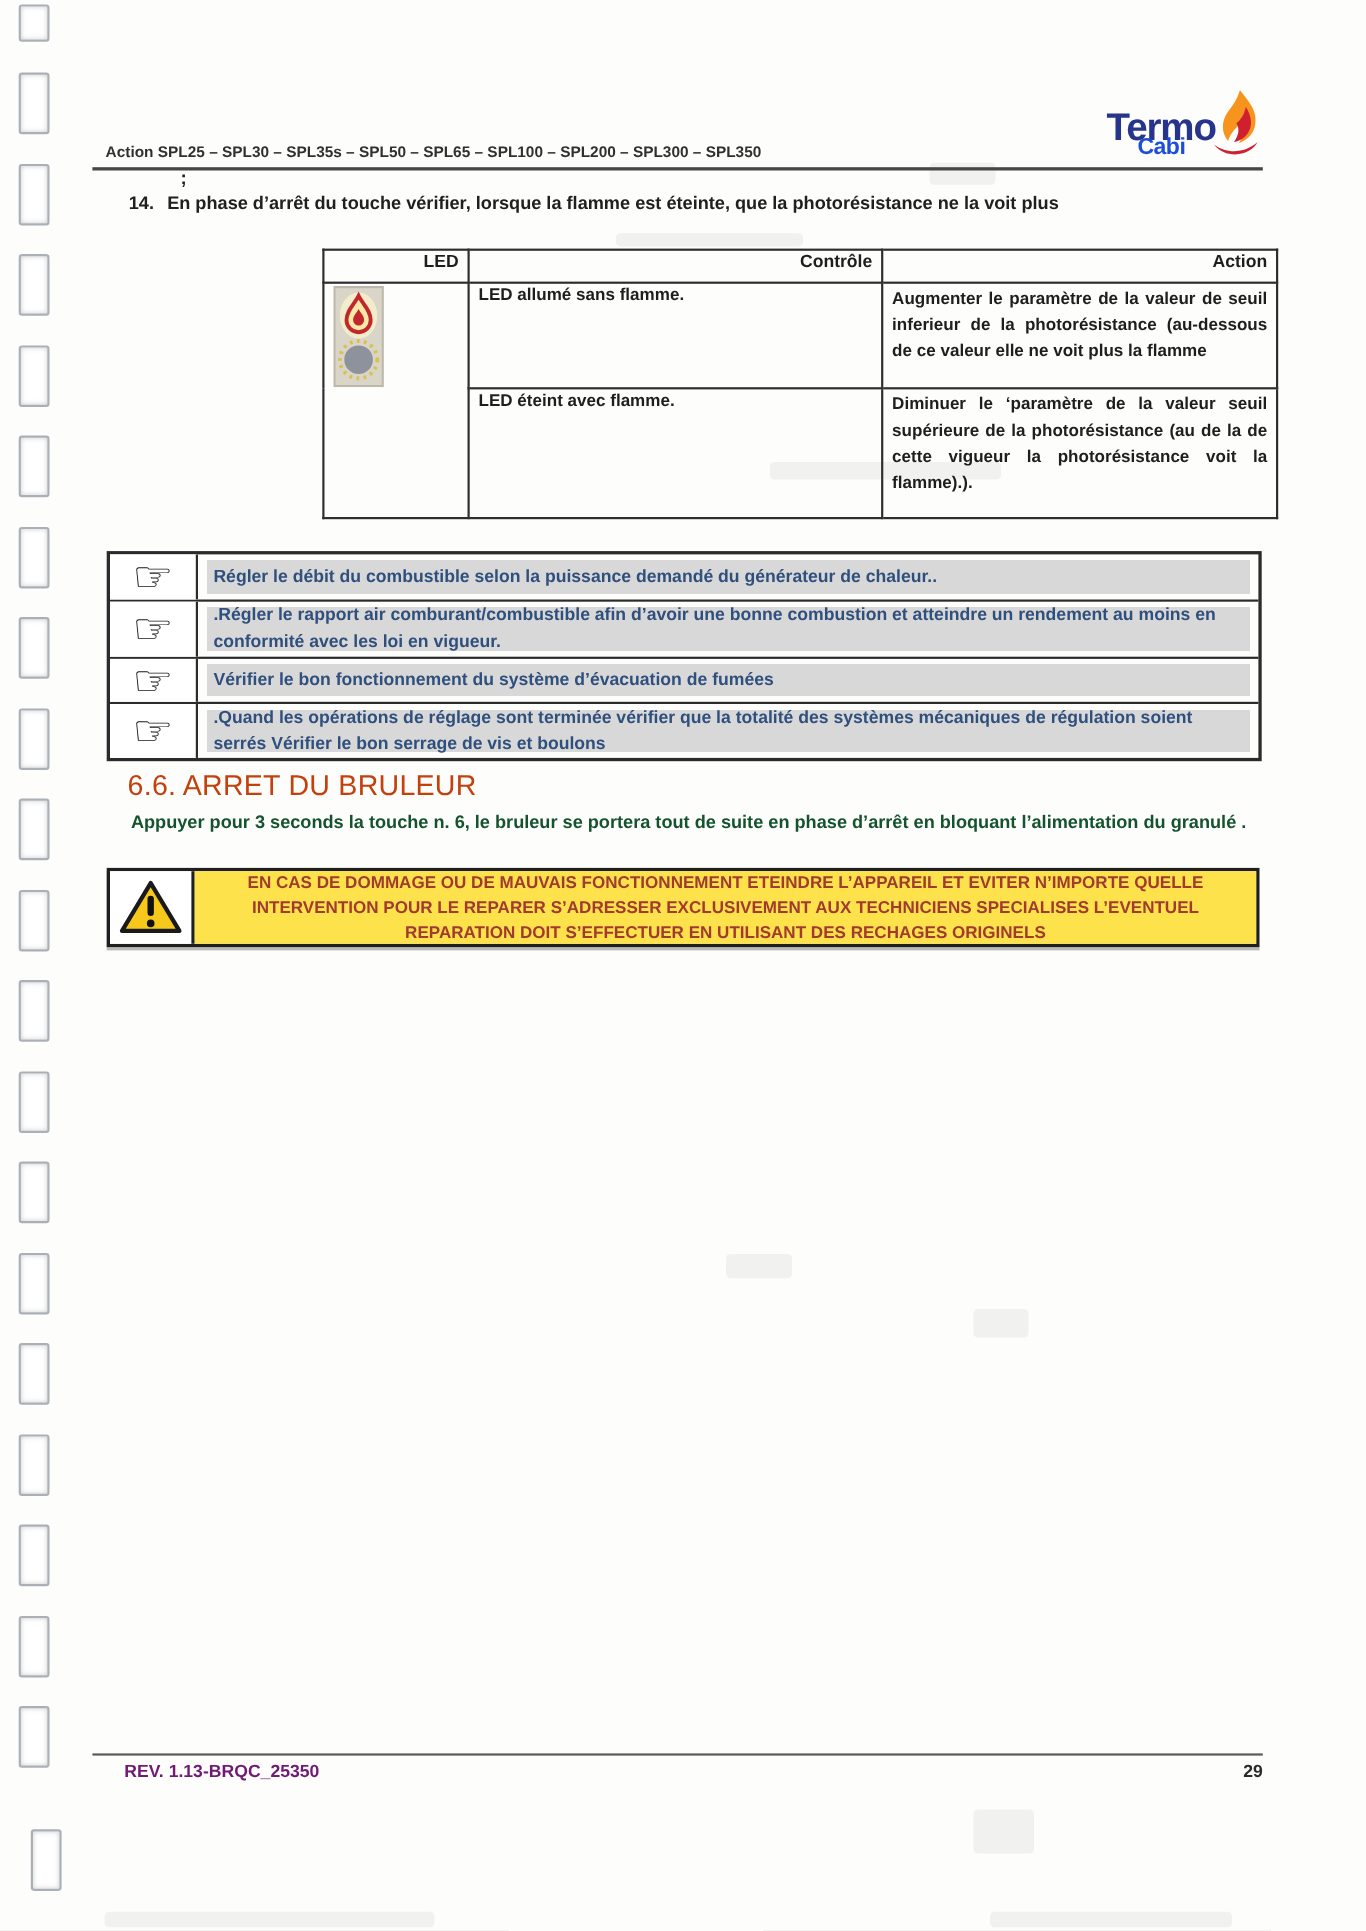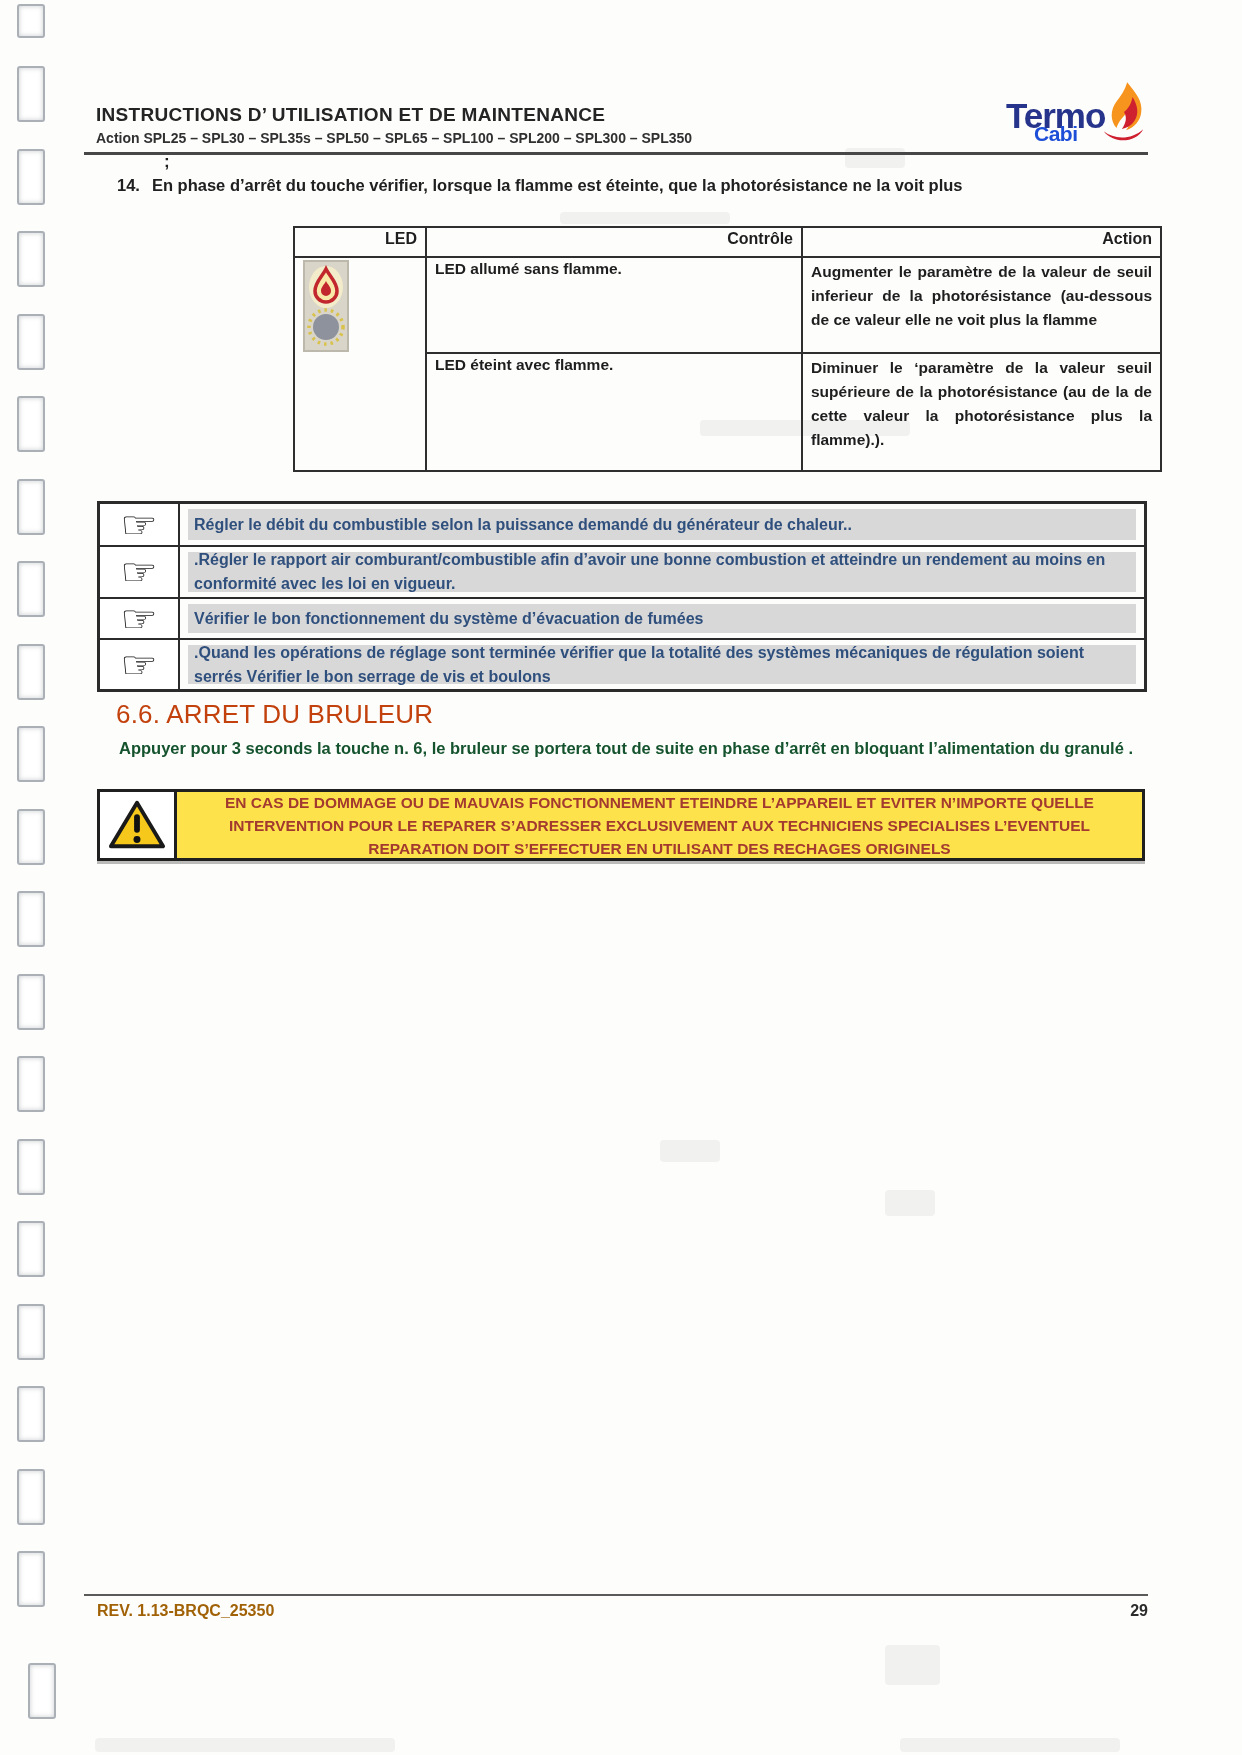--- a/index.html
+++ b/index.html
@@ -48,21 +48,21 @@
   
   .sec-heading { position:absolute; left:116px; top:699px; font-size:26px; font-weight:400; color:#c2410c; letter-spacing:.2px; }
   .sec-body { position:absolute; left:97px; top:735px; width:1048px; font-size:16.5px; line-height:26px; font-weight:700; color:#14532d; text-align:justify;margin-left:22px; }
   
   .warning { position:absolute; left:97px; top:789px; width:1048px; height:72px; display:flex; border:3px solid #1f1f1f; box-sizing:border-box; box-shadow:0 3px 0 rgba(60,60,60,.35); }
   .warn-icon-cell { flex:0 0 74px; background:#fff; border-right:3px solid #1f1f1f; display:flex; align-items:center; justify-content:center; }
   .warn-text-cell { flex:1; background:#fee24c; display:flex; align-items:center; justify-content:center; padding:2px 24px; }
   .warn-text { font-size:15.5px; line-height:23px; font-weight:700; color:#a23a30; text-align:center; }
   
   .footer-rule { position:absolute; left:84px; top:1594px; width:1064px; height:2px; background:#5a5a5a; }
-  .footer-rev { position:absolute; left:97px; top:1602px; font-size:16px; font-weight:700; color:#a16207; }
+  .footer-rev { position:absolute; left:113px; top:1602px; font-size:16px; font-weight:700; color:#701a75; }
   .footer-page { position:absolute; right:94px; top:1602px; font-size:16px; font-weight:700; color:#2b2b2b; }
   
   .smudge { position:absolute; background:rgba(125,125,125,.09); border-radius:4px; }
 </style>
 </head>
 <body>
 
 <div class="page">
 
   <div>
@@ -91,21 +91,20 @@
 
   <div class="smudge" style="left:845px;top:148px;width:60px;height:20px"></div>
   <div class="smudge" style="left:560px;top:212px;width:170px;height:12px"></div>
   <div class="smudge" style="left:700px;top:420px;width:210px;height:16px"></div>
   <div class="smudge" style="left:660px;top:1140px;width:60px;height:22px"></div>
   <div class="smudge" style="left:885px;top:1190px;width:50px;height:26px"></div>
   <div class="smudge" style="left:885px;top:1645px;width:55px;height:40px"></div>
   <div class="smudge" style="left:95px;top:1738px;width:300px;height:14px"></div>
   <div class="smudge" style="left:900px;top:1738px;width:220px;height:14px"></div>
 
-  <div class="doc-title">INSTRUCTIONS D’ UTILISATION ET DE MAINTENANCE</div>
   <div class="doc-subtitle">Action SPL25 – SPL30 – SPL35s – SPL50 – SPL65 – SPL100 – SPL200 – SPL300 – SPL350</div>
   <div class="header-rule"></div>
 
   <div class="logo">
     <svg class="logo-flame" width="56" height="62" viewBox="0 0 50 58">
       <path d="M28 2 C36 12 43 20 41 31 C40 38 35 44 27 47 C32 40 33 34 29 28 C26 34 20 37 18 45 C12 38 12 28 18 20 C22 15 26 9 28 2 Z" fill="#f7941d"></path>
       <path d="M33 16 C38 24 39 32 35 38 C32 43 27 45 23 46 C27 40 28 35 25 30 C29 27 32 22 33 16 Z" fill="#cf2030"></path>
       <path d="M6 48 C16 56 32 56 43 46 C37 58 16 61 6 48 Z" fill="#cf2030"></path>
     </svg>
     <span class="logo-termo">Termo</span>
@@ -133,21 +132,21 @@
           <path d="M23 21 C21 25 18 27 18 31 a5 5 0 0 0 10 0 C28 27 25 25 23 21 Z" fill="#c1272d"></path>
           <circle cx="23" cy="67" r="17" fill="none" stroke="#d9c24a" stroke-width="3.5" stroke-dasharray="2.5 4"></circle>
           <circle cx="23" cy="67" r="13" fill="#8e929c"></circle>
         </svg>
       </td>
       <td class="cell-ctrl">LED allumé sans flamme.</td>
       <td class="cell-act">Augmenter le paramètre de la valeur de seuil inferieur de la photorésistance (au-dessous de ce valeur elle ne voit plus la flamme</td>
     </tr>
     <tr class="row2">
       <td class="cell-ctrl">LED éteint avec flamme.</td>
-      <td class="cell-act">Diminuer le ‘paramètre de la valeur seuil supérieure de la photorésistance (au de la de cette valeur la photorésistance plus la flamme).).</td>
+      <td class="cell-act">Diminuer le ‘paramètre de la valeur seuil supérieure de la photorésistance (au de la de cette vigueur la photorésistance voit la flamme).).</td>
     </tr>
   </tbody>
     </table>
 
   <div class="notes">
     <div class="note-row nr1">
       <div class="note-icon-cell">
           <span class="hand">☞</span>
         </div>
       <div class="note-text-cell">

